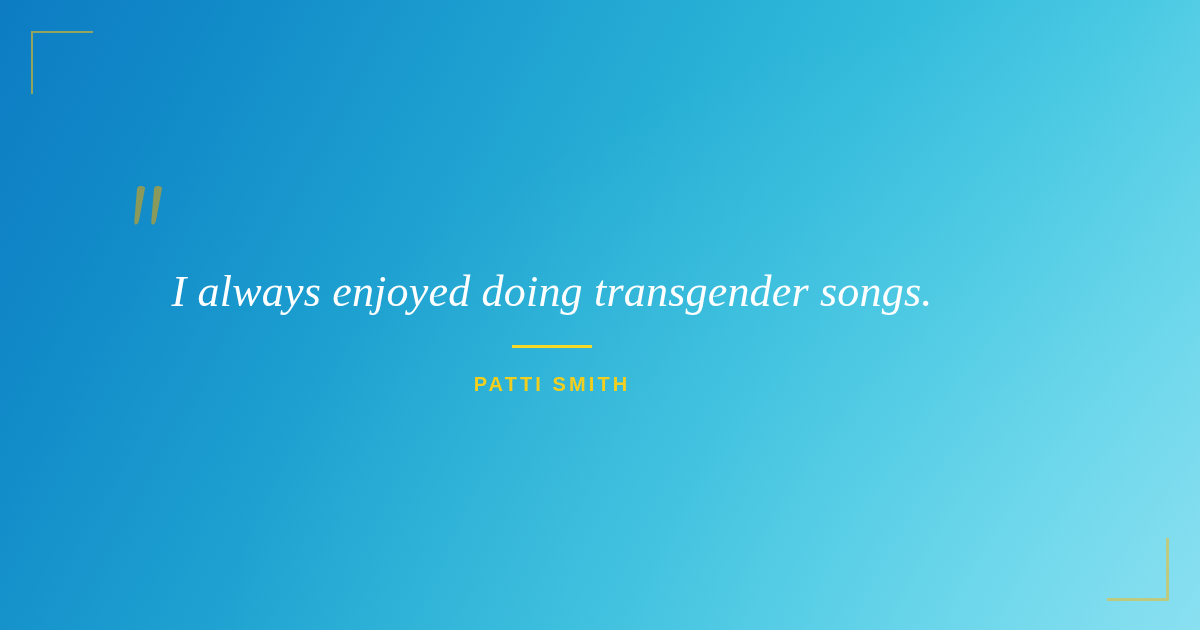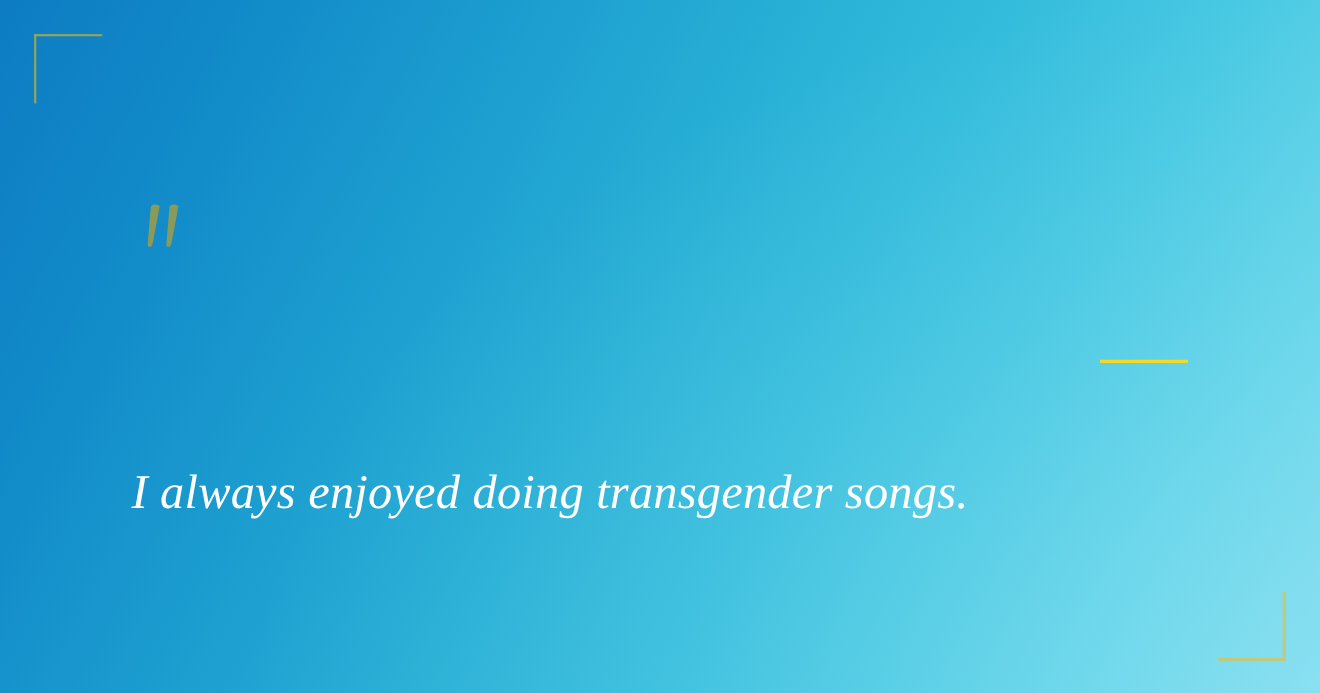--- a/index.html
+++ b/index.html
@@ -89,21 +89,21 @@
 
   
   #content {
     position: absolute;
     left: 0;
     top: 0;
     width: 1104px;
     height: 630px;
     z-index: 3;
     display: flex;
-    flex-direction: row;
+    flex-direction: column;
     align-items: center;
     justify-content: flex-start;
   }
 
   #quote-text {
     margin-top: 266px;
     width: 1000px;
     text-align: center;
     font-family: "Liberation Serif", "DejaVu Serif", serif;
     font-style: italic;
@@ -145,17 +145,18 @@
       <path d="M12.5 10 C14.5 10, 16.2 10.6, 17.2 11.6 L11.0 44.5 C10.4 47.3, 9.2 48.6, 8.0 48.6 C6.7 48.6, 6.0 47.3, 6.3 44.9 L9.0 13.2 C9.2 11.2, 10.5 10, 12.5 10 Z" fill="#8a9a5b"></path>
       <path d="M29.5 10 C31.5 10, 33.2 10.6, 34.2 11.6 L28.0 44.5 C27.4 47.3, 26.2 48.6, 25.0 48.6 C23.7 48.6, 23.0 47.3, 23.3 44.9 L26.0 13.2 C26.2 11.2, 27.5 10, 29.5 10 Z" fill="#8a9a5b"></path>
     </svg>
   </div>
 
   <div id="content">
     <div id="quote-text">I always enjoyed doing transgender songs.</div>
 
     <div id="divider"></div>
 
+    <div id="attribution">PATTI SMITH</div>
   </div>
 
   <div class="bracket bracket-br"></div>
 
 </div>
 
 </body></html>

